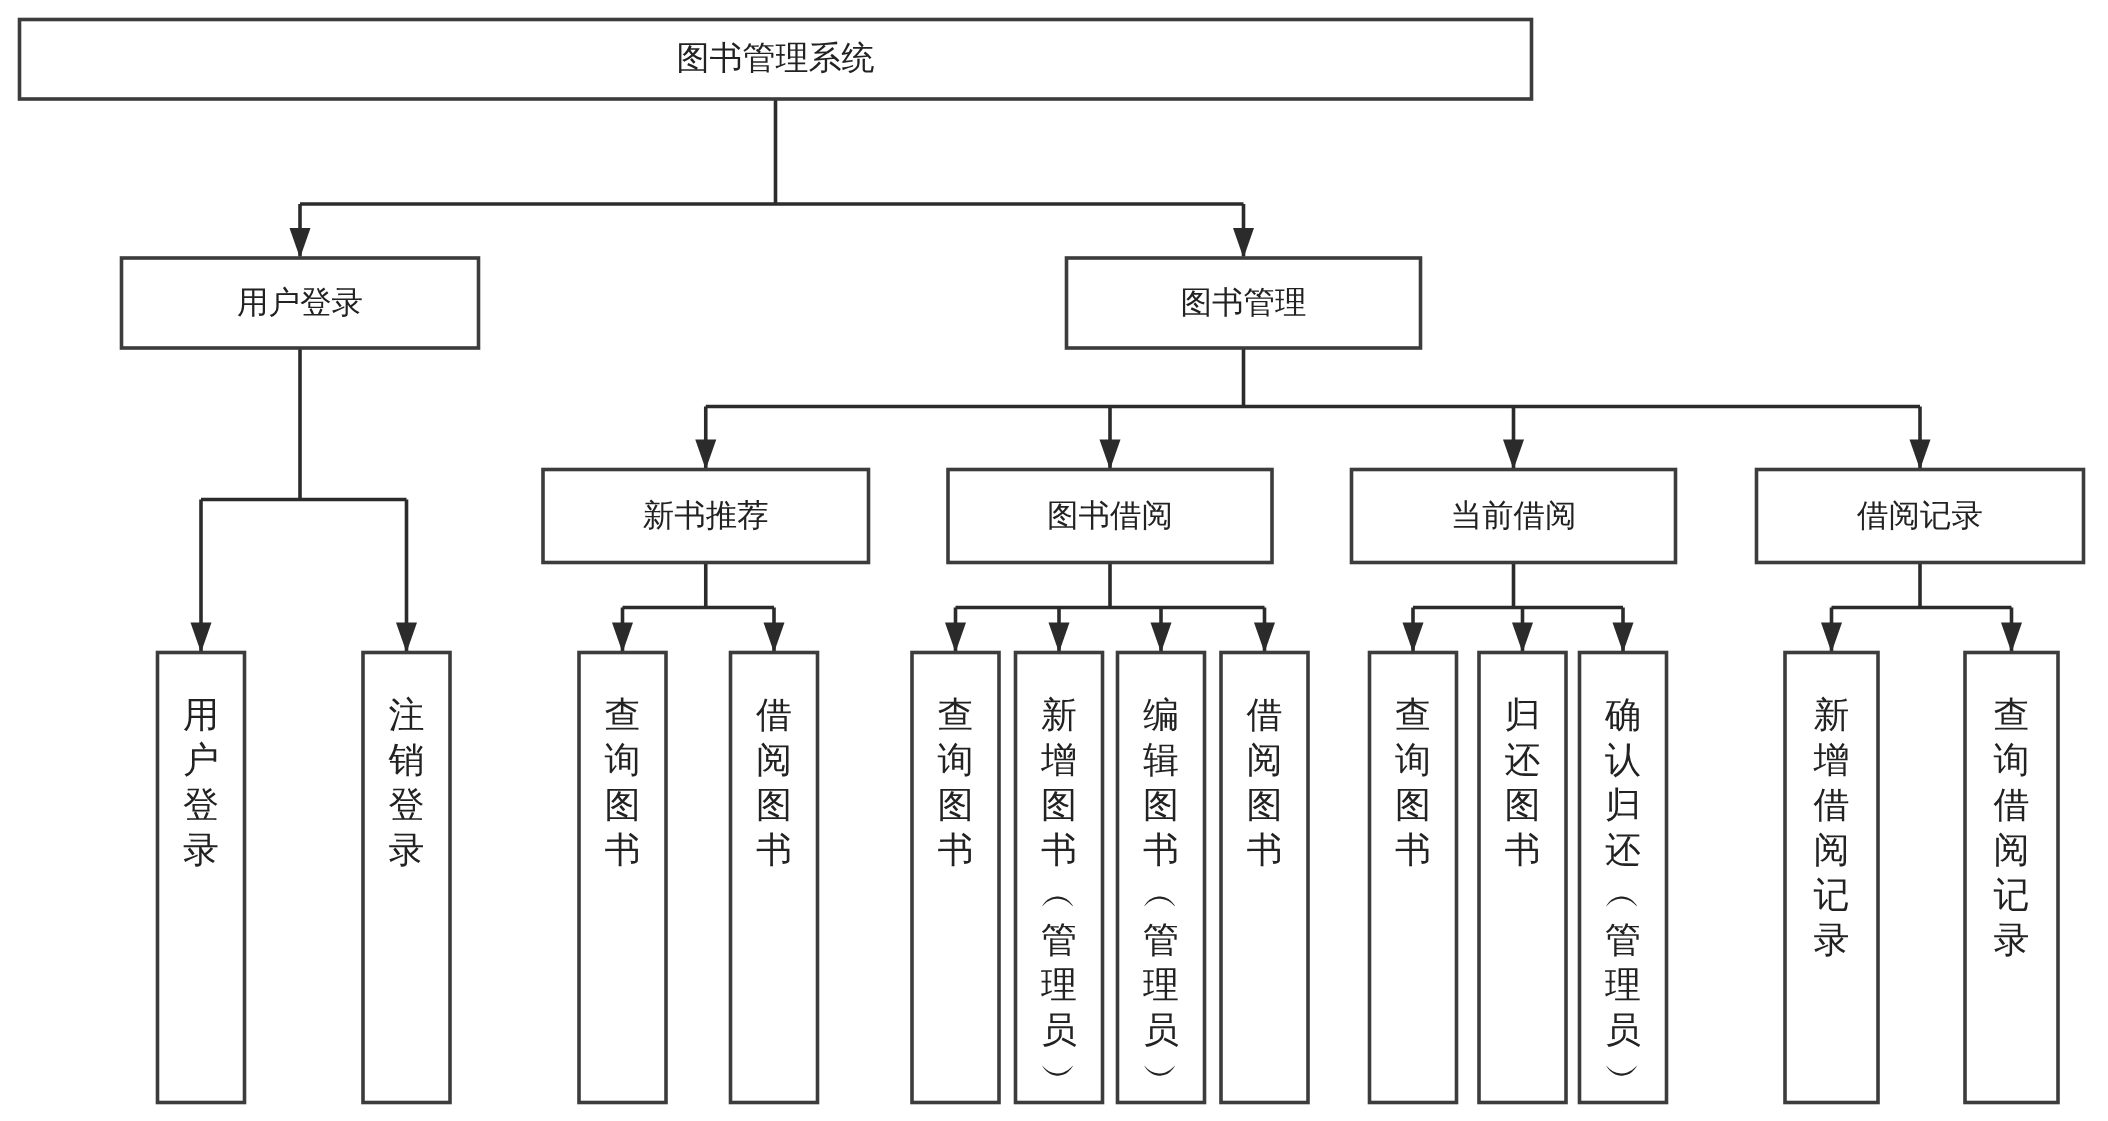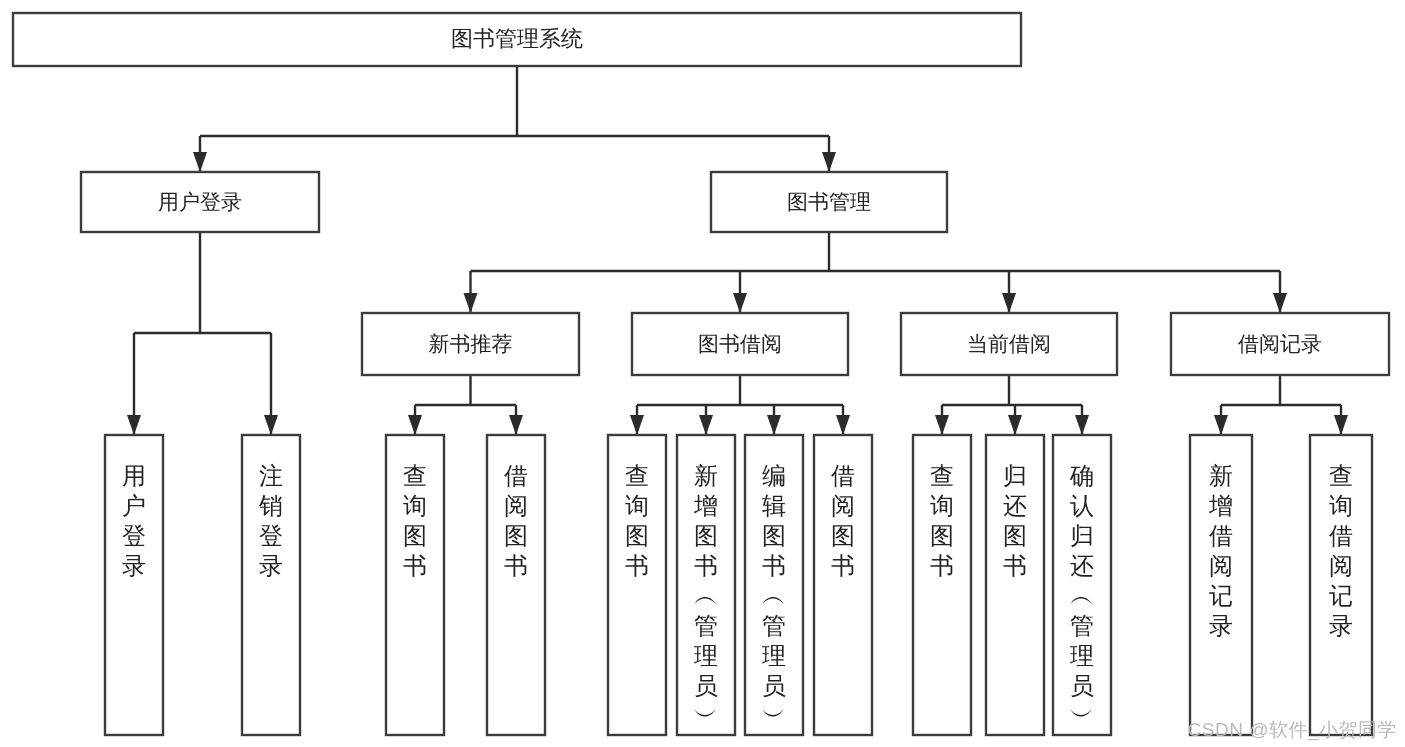--- a/index.html
+++ b/index.html
@@ -247,14 +247,13 @@
         <g>
           <text x="1341" y="478" class="leaf-label-char">查</text>
           <text x="1341" y="508" class="leaf-label-char">询</text>
           <text x="1341" y="538" class="leaf-label-char">借</text>
           <text x="1341" y="568" class="leaf-label-char">阅</text>
           <text x="1341" y="598" class="leaf-label-char">记</text>
           <text x="1341" y="628" class="leaf-label-char">录</text>
         </g>
       </g>
   </svg>
-  <div class="watermark">CSDN @软件_小贺同学</div>
 </div>
 
 </body></html>

